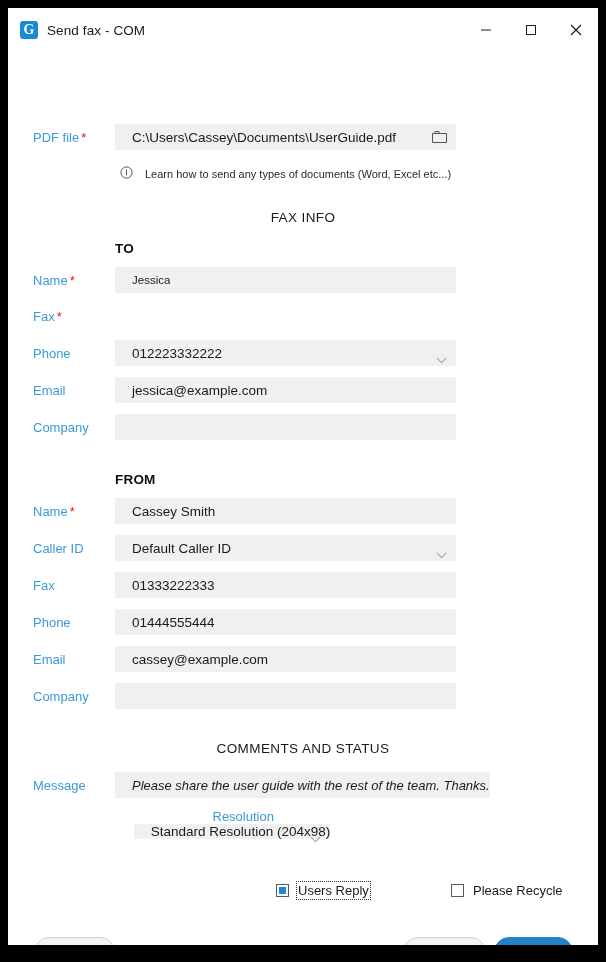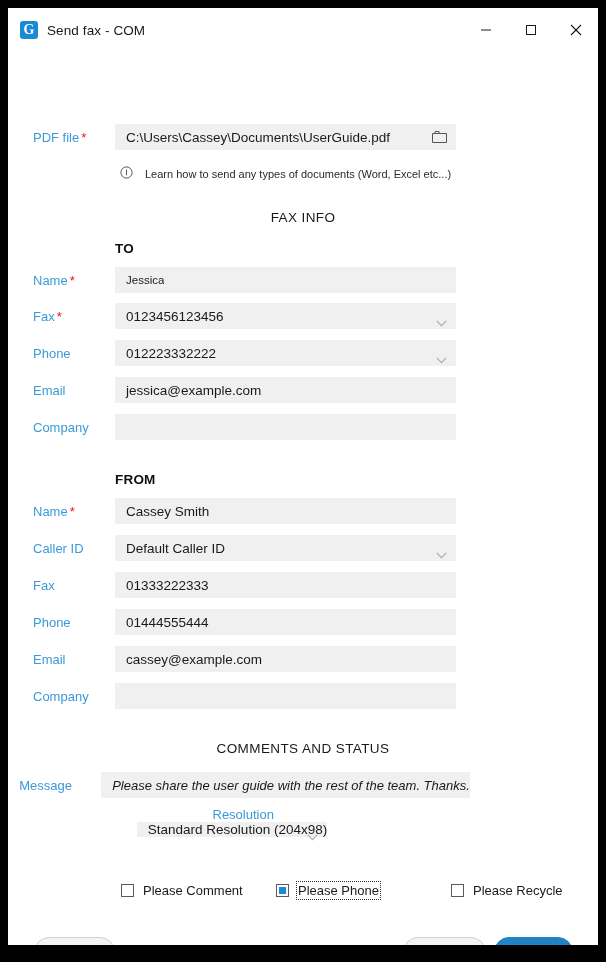--- a/index.html
+++ b/index.html
@@ -77,21 +77,20 @@
     position: relative;
     height: 893px;
   }
   .row {
     position: absolute;
     left: 0;
     width: 466px;
     height: 26px;
     display: flex;
     align-items: center;
-    justify-content: center;
   }
   .lbl {
     width: 82px;
     margin-left: 25px;
     font-size: 13px;
     color: #3a9ad9;
     white-space: nowrap;
     flex: 0 0 auto;
   }
   .lbl .req {
@@ -102,21 +101,21 @@
   .field {
     position: relative;
     flex: 1 1 auto;
     height: 26px;
     background: #f0f0f0;
     display: flex;
     align-items: center;
     margin-right: 18px;
   }
   .field .val {
-    padding-left: 11px;
+    padding-left: 17px;
     font-size: 13.5px;
     color: #1a1a1a;
     white-space: nowrap;
     overflow: hidden;
   }
   .field .val.small { font-size: 11.5px; }
   .field .val.italic { font-style: italic; font-size: 13px; }
   .chev {
     position: absolute;
     right: 9px;
@@ -289,28 +288,20 @@
 
     <div class="row" style="top:215px;">
       <div class="lbl"><span>Name</span><span class="req">*</span></div>
       <div class="field">
         <div class="val small">Jessica</div>
       </div>
     </div>
 
     <div class="row" style="top:251px;">
       <div class="lbl"><span>Fax</span><span class="req">*</span></div>
-      <div class="field">
-        <div class="val">0123456123456</div>
-        <span class="chev">
-          <svg width="11" height="7" viewBox="0 0 11 7">
-              <path d="M0.8 0.8 L5.5 5.6 L10.2 0.8" fill="none" stroke="#a9a9a9" stroke-width="1.1"></path>
-            </svg>
-        </span>
-      </div>
     </div>
 
     <div class="row" style="top:288px;">
       <div class="lbl"><span>Phone</span></div>
       <div class="field">
         <div class="val">012223332222</div>
         <span class="chev">
           <svg width="11" height="7" viewBox="0 0 11 7">
               <path d="M0.8 0.8 L5.5 5.6 L10.2 0.8" fill="none" stroke="#a9a9a9" stroke-width="1.1"></path>
             </svg>
@@ -397,27 +388,23 @@
         <span class="chev">
           <svg width="11" height="7" viewBox="0 0 11 7">
               <path d="M0.8 0.8 L5.5 5.6 L10.2 0.8" fill="none" stroke="#a9a9a9" stroke-width="1.1"></path>
             </svg>
         </span>
       </div>
     </div>
 
 
     <div class="cbrow" style="top:827px;">
-      <div class="cb" style="left:113px;">
-        <span class="box"></span>
-        <span class="cbtxt">Please Comment</span>
-      </div>
       <div class="cb focused" style="left:268px;">
         <span class="box checked"></span>
-        <span class="cbtxt">Please Phone</span>
+        <span class="cbtxt">Users Reply</span>
       </div>
       <div class="cb" style="left:443px;">
         <span class="box"></span>
         <span class="cbtxt">Please Recycle</span>
       </div>
     </div>
 
     <div class="btn light" style="left:26px; top:885px; width:81px;">Logs</div>
     <div class="btn light" style="left:395px; top:885px; width:83px;">Send Fax</div>
     <div class="btn primary" style="left:486px; top:885px; width:79px;">Close</div>

